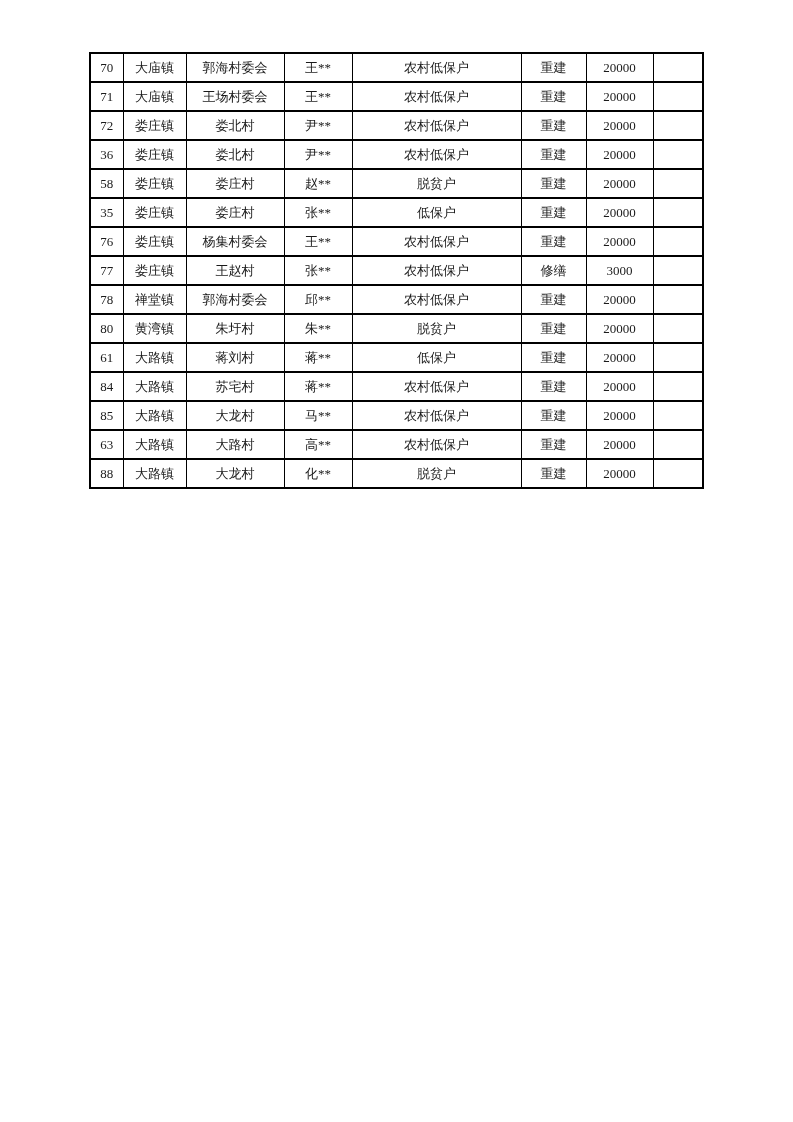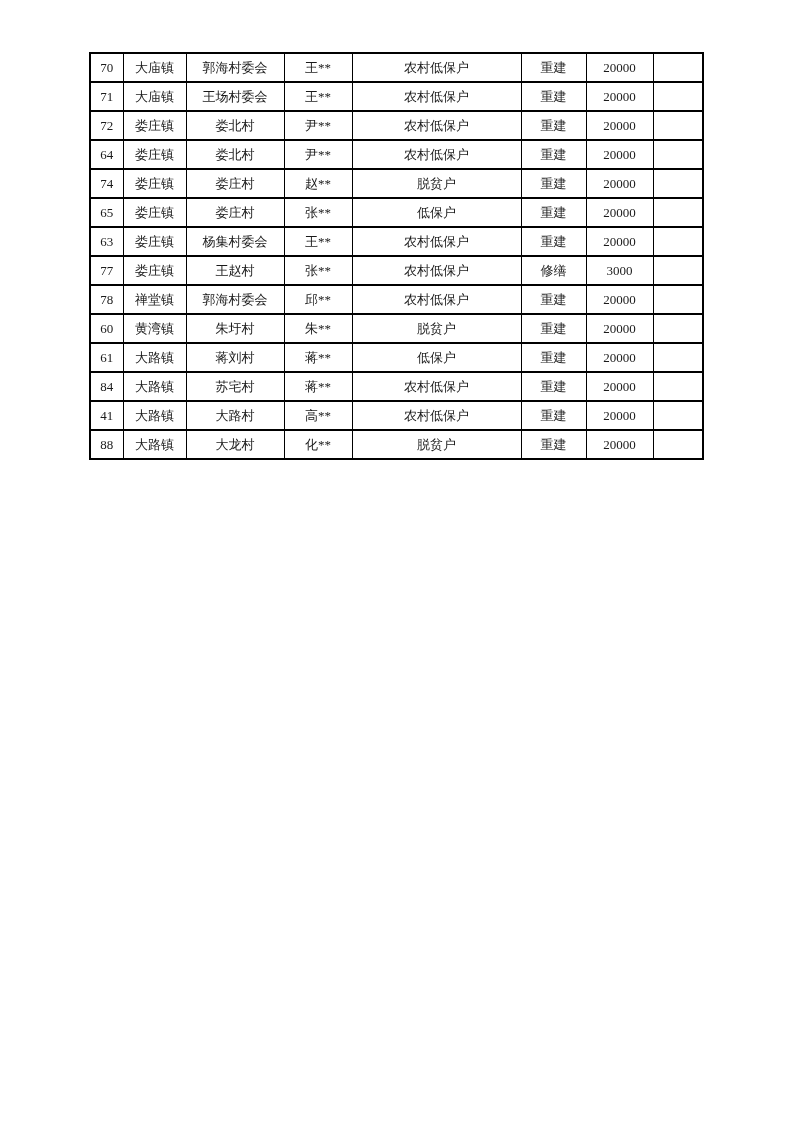--- a/index.html
+++ b/index.html
@@ -94,51 +94,51 @@
     <td>72</td>
     <td>娄庄镇</td>
     <td>娄北村</td>
     <td>尹**</td>
     <td>农村低保户</td>
     <td>重建</td>
     <td>20000</td>
     <td></td>
   </tr>
         <tr>
-    <td>64</td>
+    <td>36</td>
     <td>娄庄镇</td>
     <td>娄北村</td>
     <td>尹**</td>
     <td>农村低保户</td>
     <td>重建</td>
     <td>20000</td>
     <td></td>
   </tr>
         <tr>
-    <td>74</td>
+    <td>58</td>
     <td>娄庄镇</td>
     <td>娄庄村</td>
     <td>赵**</td>
     <td>脱贫户</td>
     <td>重建</td>
     <td>20000</td>
     <td></td>
   </tr>
         <tr>
-    <td>65</td>
+    <td>35</td>
     <td>娄庄镇</td>
     <td>娄庄村</td>
     <td>张**</td>
     <td>低保户</td>
     <td>重建</td>
     <td>20000</td>
     <td></td>
   </tr>
         <tr>
-    <td>63</td>
+    <td>76</td>
     <td>娄庄镇</td>
     <td>杨集村委会</td>
     <td>王**</td>
     <td>农村低保户</td>
     <td>重建</td>
     <td>20000</td>
     <td></td>
   </tr>
         <tr>
     <td>77</td>
@@ -154,21 +154,21 @@
     <td>78</td>
     <td>禅堂镇</td>
     <td>郭海村委会</td>
     <td>邱**</td>
     <td>农村低保户</td>
     <td>重建</td>
     <td>20000</td>
     <td></td>
   </tr>
         <tr>
-    <td>60</td>
+    <td>80</td>
     <td>黄湾镇</td>
     <td>朱圩村</td>
     <td>朱**</td>
     <td>脱贫户</td>
     <td>重建</td>
     <td>20000</td>
     <td></td>
   </tr>
         <tr>
     <td>61</td>
@@ -184,21 +184,31 @@
     <td>84</td>
     <td>大路镇</td>
     <td>苏宅村</td>
     <td>蒋**</td>
     <td>农村低保户</td>
     <td>重建</td>
     <td>20000</td>
     <td></td>
   </tr>
         <tr>
-    <td>41</td>
+    <td>85</td>
+    <td>大路镇</td>
+    <td>大龙村</td>
+    <td>马**</td>
+    <td>农村低保户</td>
+    <td>重建</td>
+    <td>20000</td>
+    <td></td>
+  </tr>
+        <tr>
+    <td>63</td>
     <td>大路镇</td>
     <td>大路村</td>
     <td>高**</td>
     <td>农村低保户</td>
     <td>重建</td>
     <td>20000</td>
     <td></td>
   </tr>
         <tr>
     <td>88</td>

